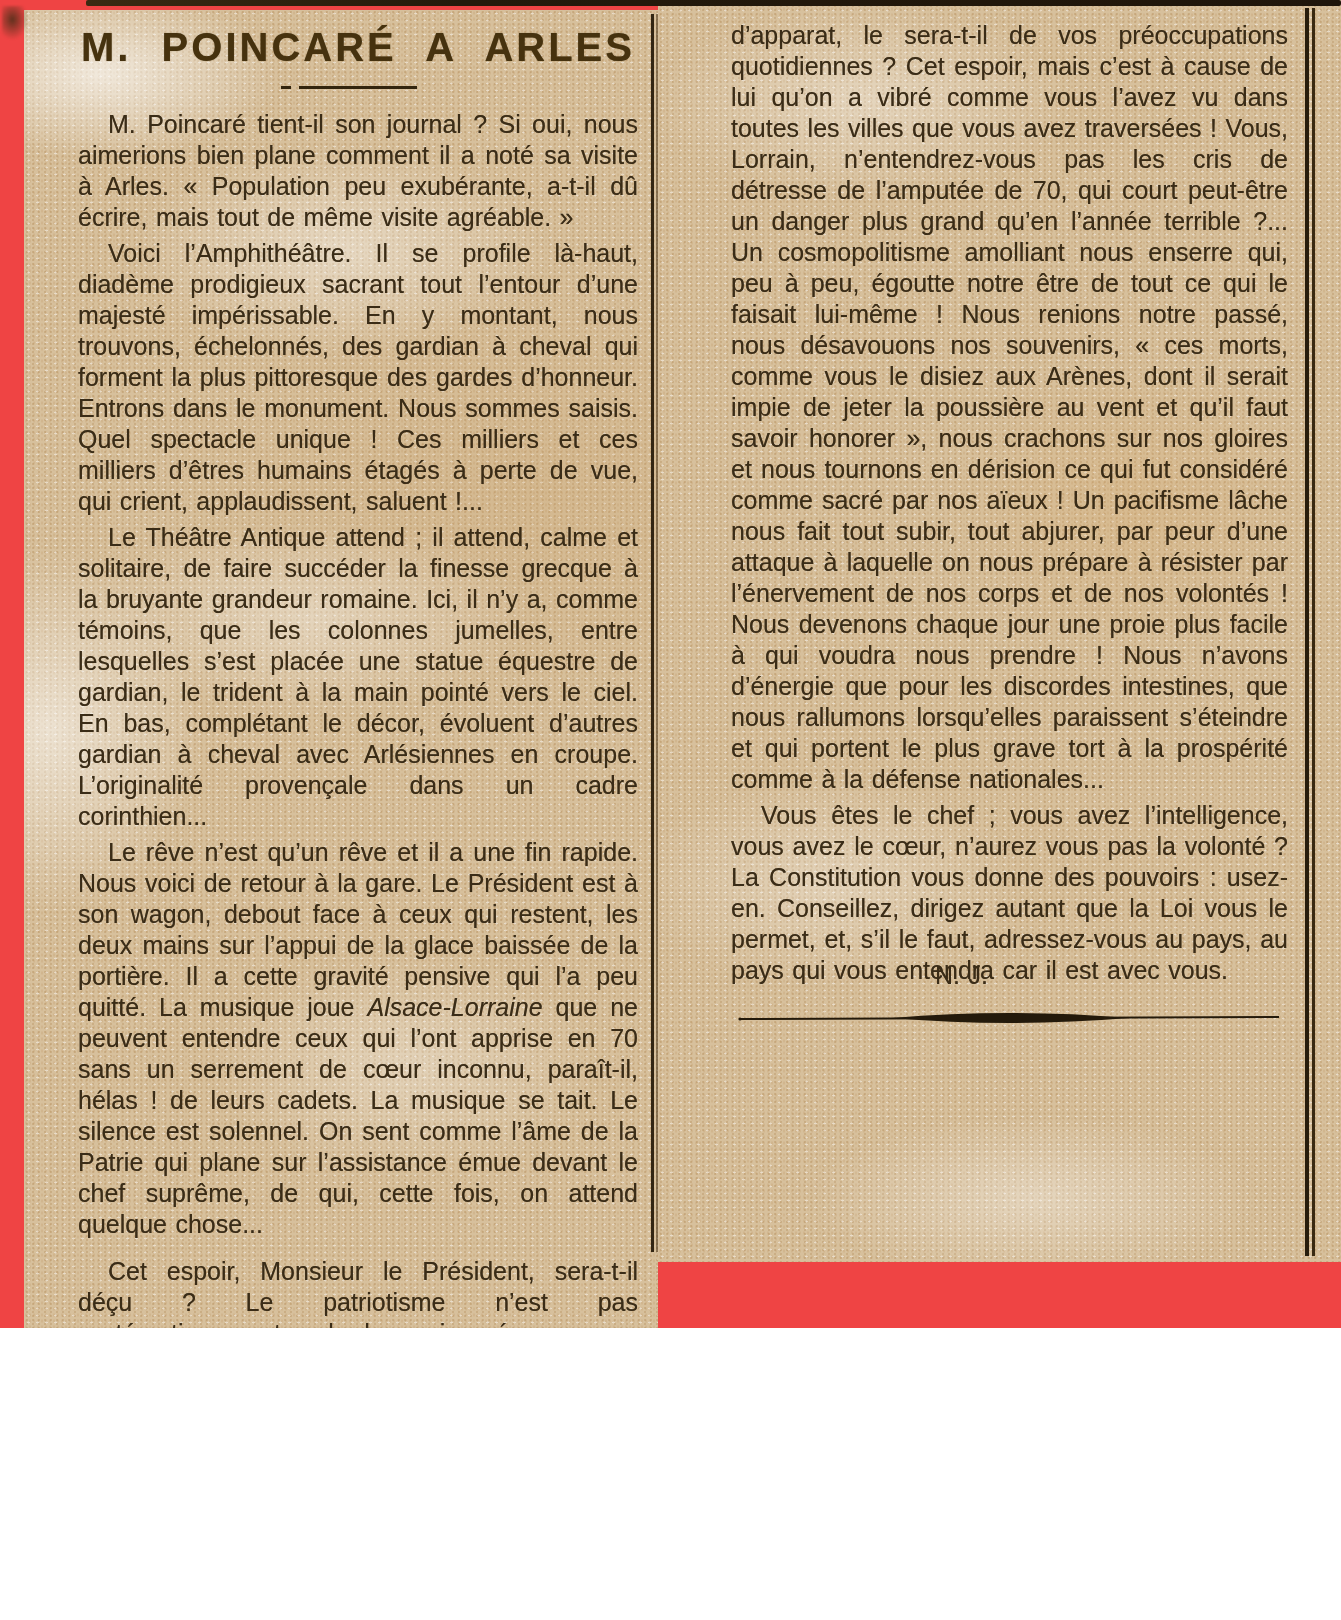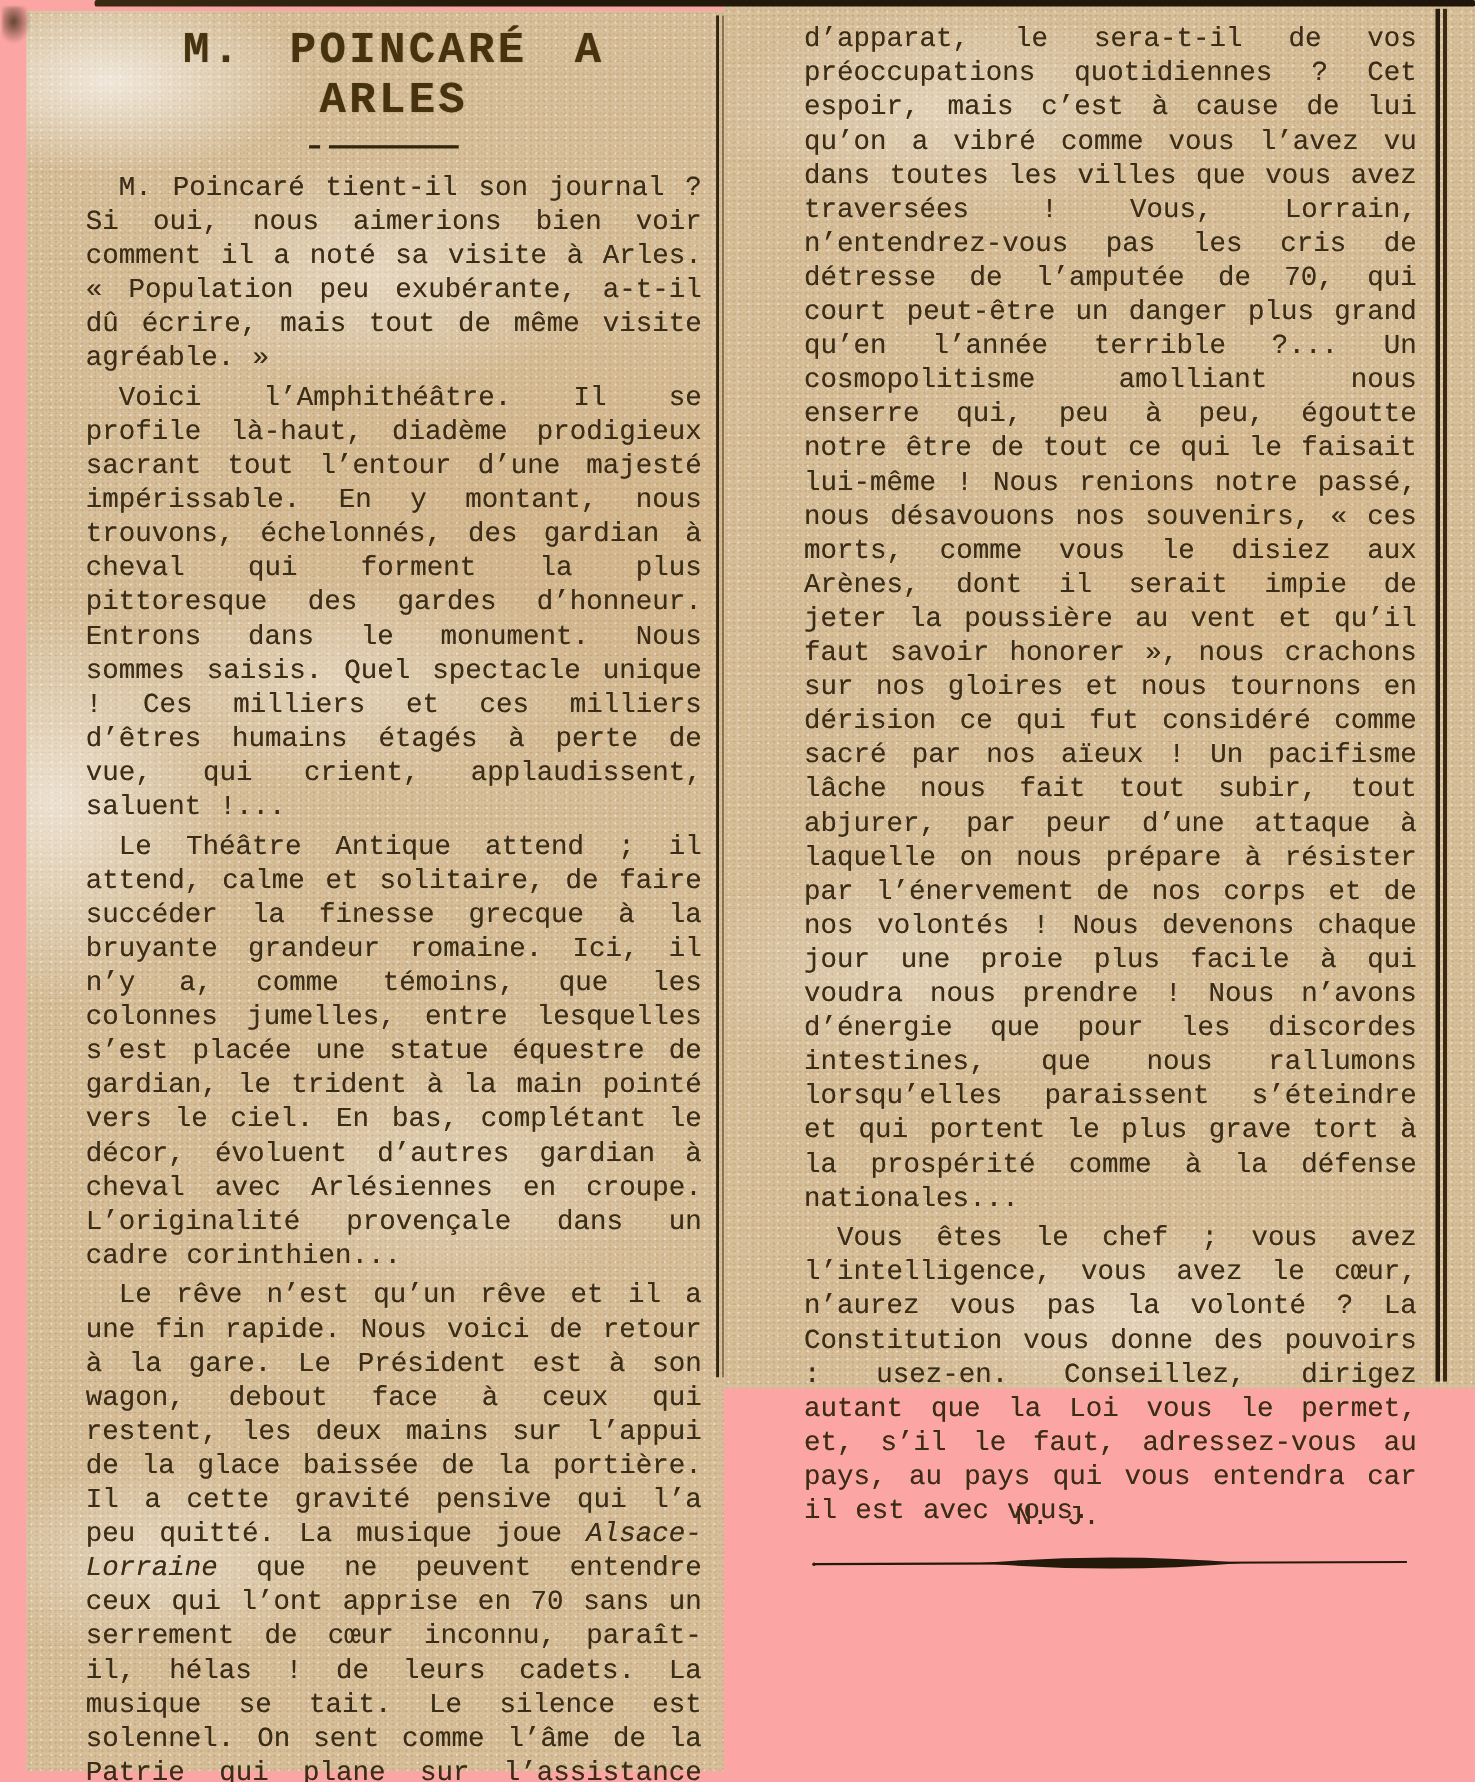--- a/index.html
+++ b/index.html
@@ -1,22 +1,22 @@
 <!DOCTYPE html>
 <html lang="fr"><head>
 <meta charset="utf-8">
 <title>M. Poincaré a Arles</title>
 <style>
   html,body{margin:0;padding:0;background:#ffffff;}
   .page{
     position:relative;
-    width:1341px;height:1620px;
-    background:#fca5a5;
+    width:1341px;height:1328px;
+    background:#ef4444;
     overflow:hidden;
-    font-family:Liberation Mono, monospace;
+    font-family:Liberation Sans, sans-serif;
   }
   
   .paper{
     position:absolute;
     background-color:#d7c09c;
     background-image:
       radial-gradient(rgba(150,97,36,.20) 1px, transparent 1.4px),
       radial-gradient(rgba(255,255,255,.45) 1px, transparent 1.5px),
       radial-gradient(rgba(170,115,48,.13) 1px, transparent 1.2px);
     background-size:6px 4px, 9px 7px, 4px 6px;
@@ -111,21 +111,21 @@
 
   <div class="rule-top"></div>
   <div class="rule-mid"></div>
   <div class="rule-right"></div>
   <div class="smudge"></div>
 
   <div class="col col-left">
     <h1 class="headline">M. POINCARÉ A ARLES</h1>
     <div class="headline-rule"></div>
 
-    <p class="indent">M. Poincaré tient-il son journal ? Si oui, nous aimerions bien voir comment il a noté sa visite à Arles. « Population peu exubérante, a-t-il dû écrire, mais tout de même visite agréable. »</p>
+    <p class="indent">M. Poincaré tient-il son journal ? Si oui, nous aimerions bien plane comment il a noté sa visite à Arles. « Population peu exubérante, a-t-il dû écrire, mais tout de même visite agréable. »</p>
     <p class="indent">Voici l’Amphithéâtre. Il se profile là-haut, diadème prodigieux sacrant tout l’entour d’une majesté impérissable. En y montant, nous trouvons, échelonnés, des gardian à cheval qui forment la plus pittoresque des gardes d’honneur. Entrons dans le monument. Nous sommes saisis. Quel spectacle unique ! Ces milliers et ces milliers d’êtres humains étagés à perte de vue, qui crient, applaudissent, saluent !...</p>
     <p class="indent">
       <span>Le Théâtre Antique attend ; il attend, calme et solitaire, de faire succéder la finesse grecque à la bruyante grandeur romaine. Ici, il n’y a, comme témoins, que les colonnes jumelles, entre lesquelles s’est placée une statue équestre de gardian, le trident à la main pointé vers le ciel. En bas, complétant le décor, évoluent d’autres gardian à cheval avec Arlésiennes en croupe. L’originalité provençale dans un cadre corinthien...</span>
     </p>
     <p class="indent">
       <span>Le rêve n’est qu’un rêve et il a une fin rapide. Nous voici de retour à la gare. Le Président est à son wagon, debout face à ceux qui restent, les deux mains sur l’appui de la glace baissée de la portière. Il a cette gravité pensive qui l’a peu quitté. La musique joue </span><span class="italic">Alsace-Lorraine</span><span> que ne peuvent entendre ceux qui l’ont apprise en 70 sans un serrement de cœur inconnu, paraît-il, hélas ! de leurs cadets. La musique se tait. Le silence est solennel. On sent comme l’âme de la Patrie qui plane sur l’assistance émue devant le chef suprême, de qui, cette fois, on attend quelque chose...</span>
     </p>
     <p class="indent space-before">Cet espoir, Monsieur le Président, sera-t-il déçu ? Le patriotisme n’est pas systématiquement exclu de vos journées</p>
   </div>
 

